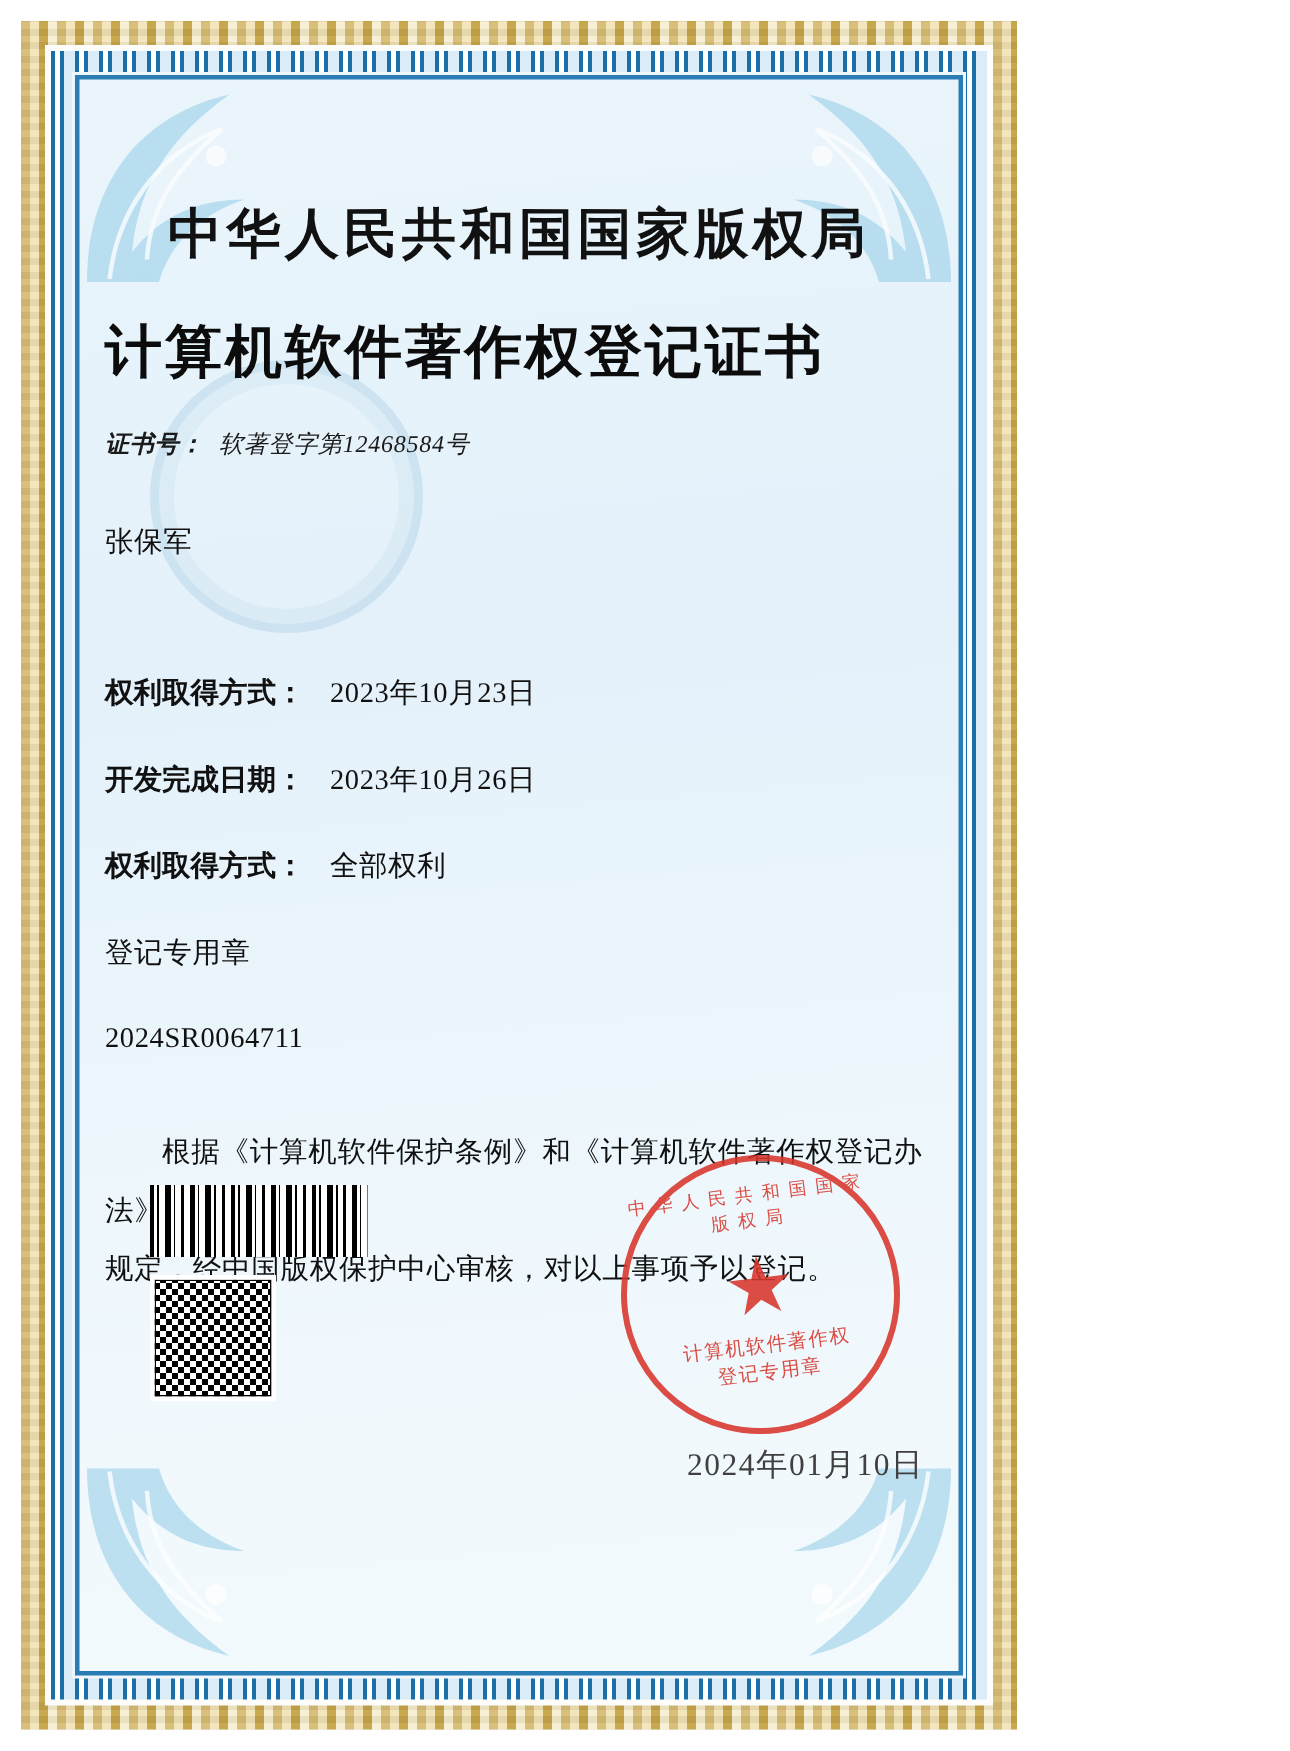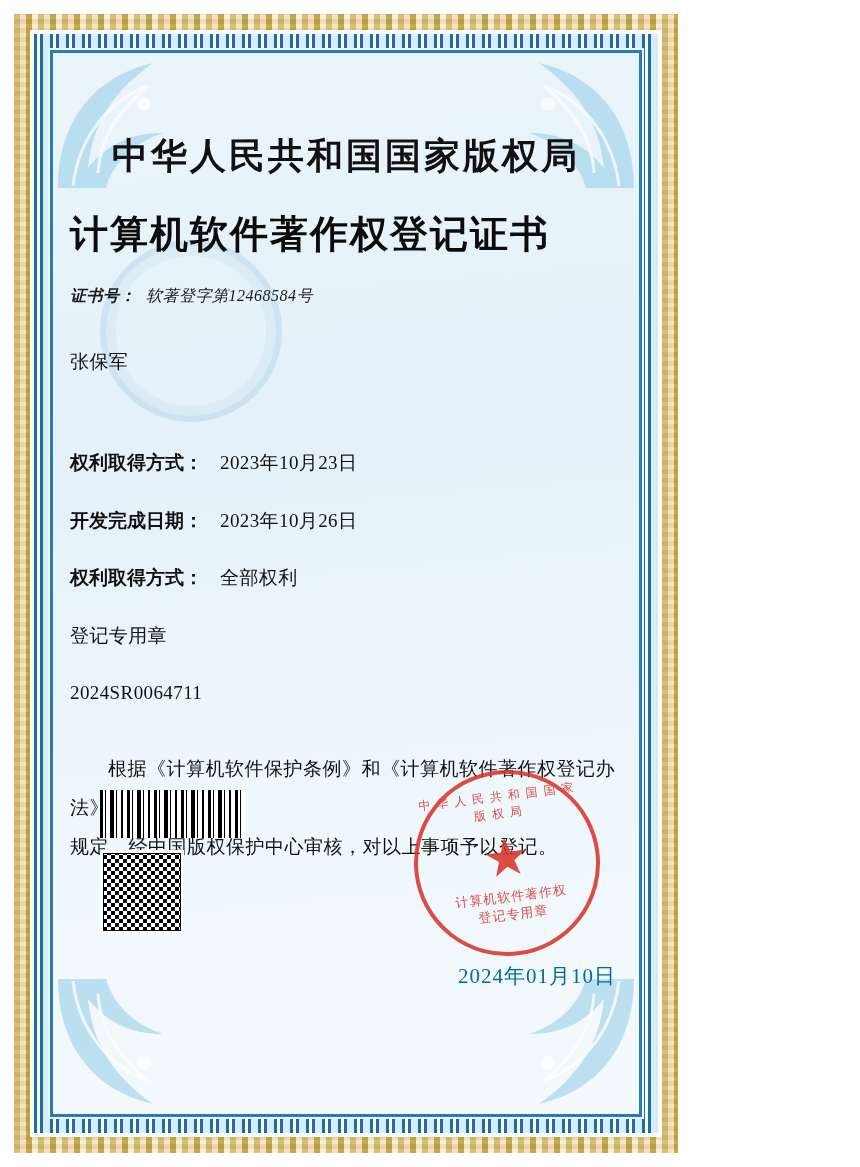--- a/index.html
+++ b/index.html
@@ -249,21 +249,21 @@
     font-size: 13px;
     line-height: 1.4;
     letter-spacing: 1px;
   }
 
   .issue-date {
     position: absolute;
     right: 76px;
     top: 962px;
     font-size: 21px;
-    color: #0369a1;
+    color: #404040;
     letter-spacing: 1px;
   }
 </style>
 </head>
 <body>
 
 <div class="certificate">
 
   <div class="frame-outer"></div>
   <div class="frame-gold"></div>

